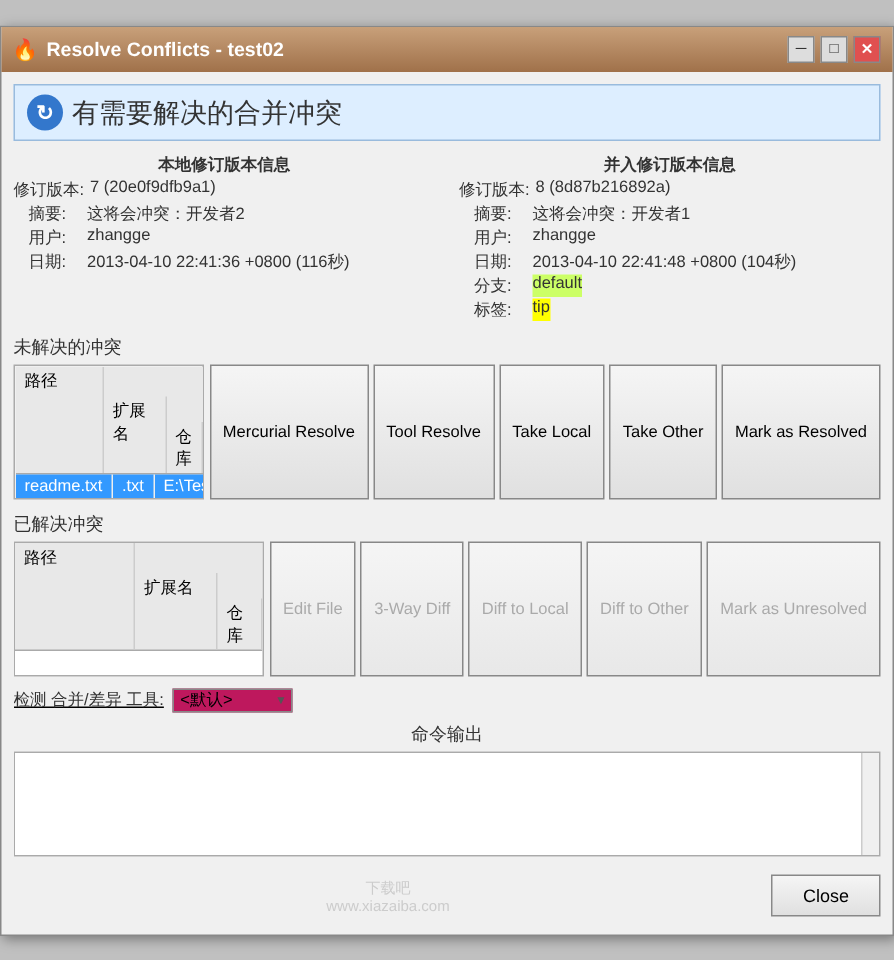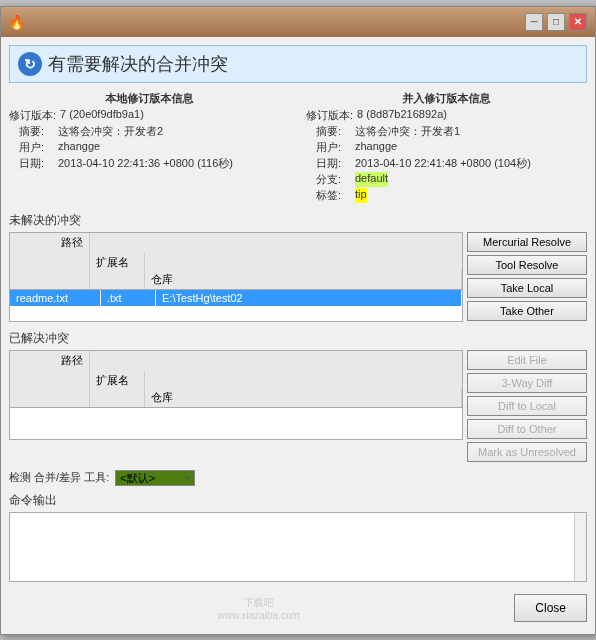--- a/index.html
+++ b/index.html
@@ -141,41 +141,41 @@
       display: flex;
       background: #e8e8e8;
       border-bottom: 1px solid #aaa;
       font-size: 11px;
     }
     .table-col-header {
       padding: 2px 6px;
       border-right: 1px solid #ccc;
       font-weight: normal;
     }
-    .table-col-header:nth-child(1) { width: 80px; text-align: right; }
+    .table-col-header:nth-child(1) { width: 80px; }
     .table-col-header:nth-child(2) { width: 55px; margin-top: 20px; }
     .table-col-header:nth-child(3) { flex: 1; margin-top: 37px; }
     .table-row {
       display: flex;
       font-size: 11px;
     }
     .table-row.selected {
       background: #3399ff;
       color: white;
     }
     .table-cell {
       padding: 2px 6px;
       border-right: 1px solid #eee;
     }
     .table-cell:nth-child(1) { width: 91px; }
     .table-cell:nth-child(2) { width: 55px; }
     .table-cell:nth-child(3) { flex: 1; }
     .btn-group {
       display: flex;
-      flex-direction: column;
+      flex-direction: row;
       gap: 3px;
       min-width: 120px;
     }
     .btn {
       padding: 3px 8px;
       border: 1px solid #888;
       background: linear-gradient(to bottom, #f5f5f5, #e0e0e0);
       font-size: 11px;
       cursor: pointer;
       text-align: center;
@@ -188,28 +188,29 @@
     }
     .resolved-section {
       margin-bottom: 8px;
     }
     .toolbar-section {
       display: flex;
       align-items: center;
       gap: 6px;
       margin-bottom: 6px;
       font-size: 11px;
+      text-decoration: underline;
     }
     .toolbar-label {
       color: #333;
     }
     .select-box {
       border: 1px solid #888;
       padding: 1px 4px;
-      background: #4d7c0f;
+      background: #be185d;
       font-size: 11px;
       appearance: none;
       -webkit-appearance: none;
       cursor: pointer;
       min-width: 80px;
     }
     .select-wrapper {
       position: relative;
       display: inline-block;
     }
@@ -218,20 +219,21 @@
       font-size: 8px;
       position: absolute;
       right: 4px;
       top: 50%;
       transform: translateY(-50%);
       pointer-events: none;
       color: #555;
     }
     .output-section {
       margin-bottom: 8px;
+      text-align: center;
     }
     .output-label {
       font-size: 12px;
       color: #333;
       margin-bottom: 3px;
     }
     .output-box {
       border: 1px solid #aaa;
       background: white;
       height: 70px;
@@ -272,20 +274,21 @@
     }
   </style>
 </head>
 <body>
 
 <div class="window">
 
   <div class="title-bar">
     <div style="display:flex;align-items:center;">
       <span class="title-icon">🔥</span>
+      <span>Resolve Conflicts - test02</span>
     </div>
     <div class="title-bar-controls">
       <div class="title-bar-btn">─</div>
       <div class="title-bar-btn">□</div>
       <div class="title-bar-btn close">✕</div>
     </div>
   </div>
 
   <div class="content">
 
@@ -357,20 +360,21 @@
           <div class="table-cell">readme.txt</div>
           <div class="table-cell">.txt</div>
           <div class="table-cell">E:\TestHg\test02</div>
         </div>
       </div>
       <div class="btn-group">
         <button class="btn">Mercurial Resolve</button>
         <button class="btn">Tool Resolve</button>
         <button class="btn">Take Local</button>
         <button class="btn">Take Other</button>
+        <button class="btn">Mark as Resolved</button>
       </div>
     </div>
 
     <div class="resolved-section">
       <div class="section-label">已解决冲突</div>
       <div class="table-area">
         <div class="table-container">
           <div class="table-header">
             <div class="table-col-header">路径</div>
             <div class="table-col-header">扩展名</div>

